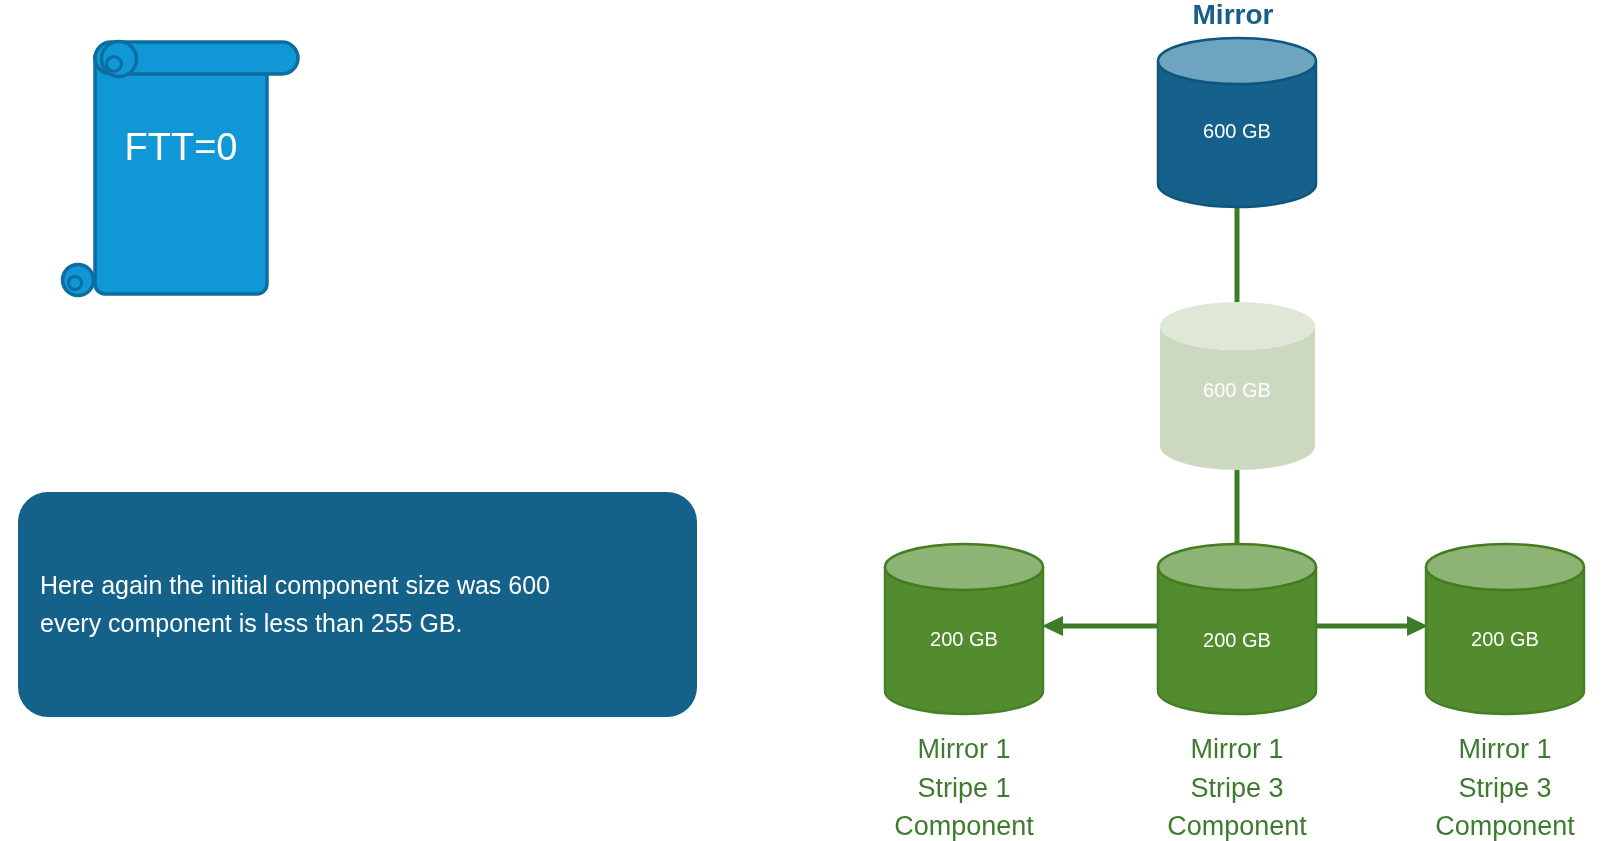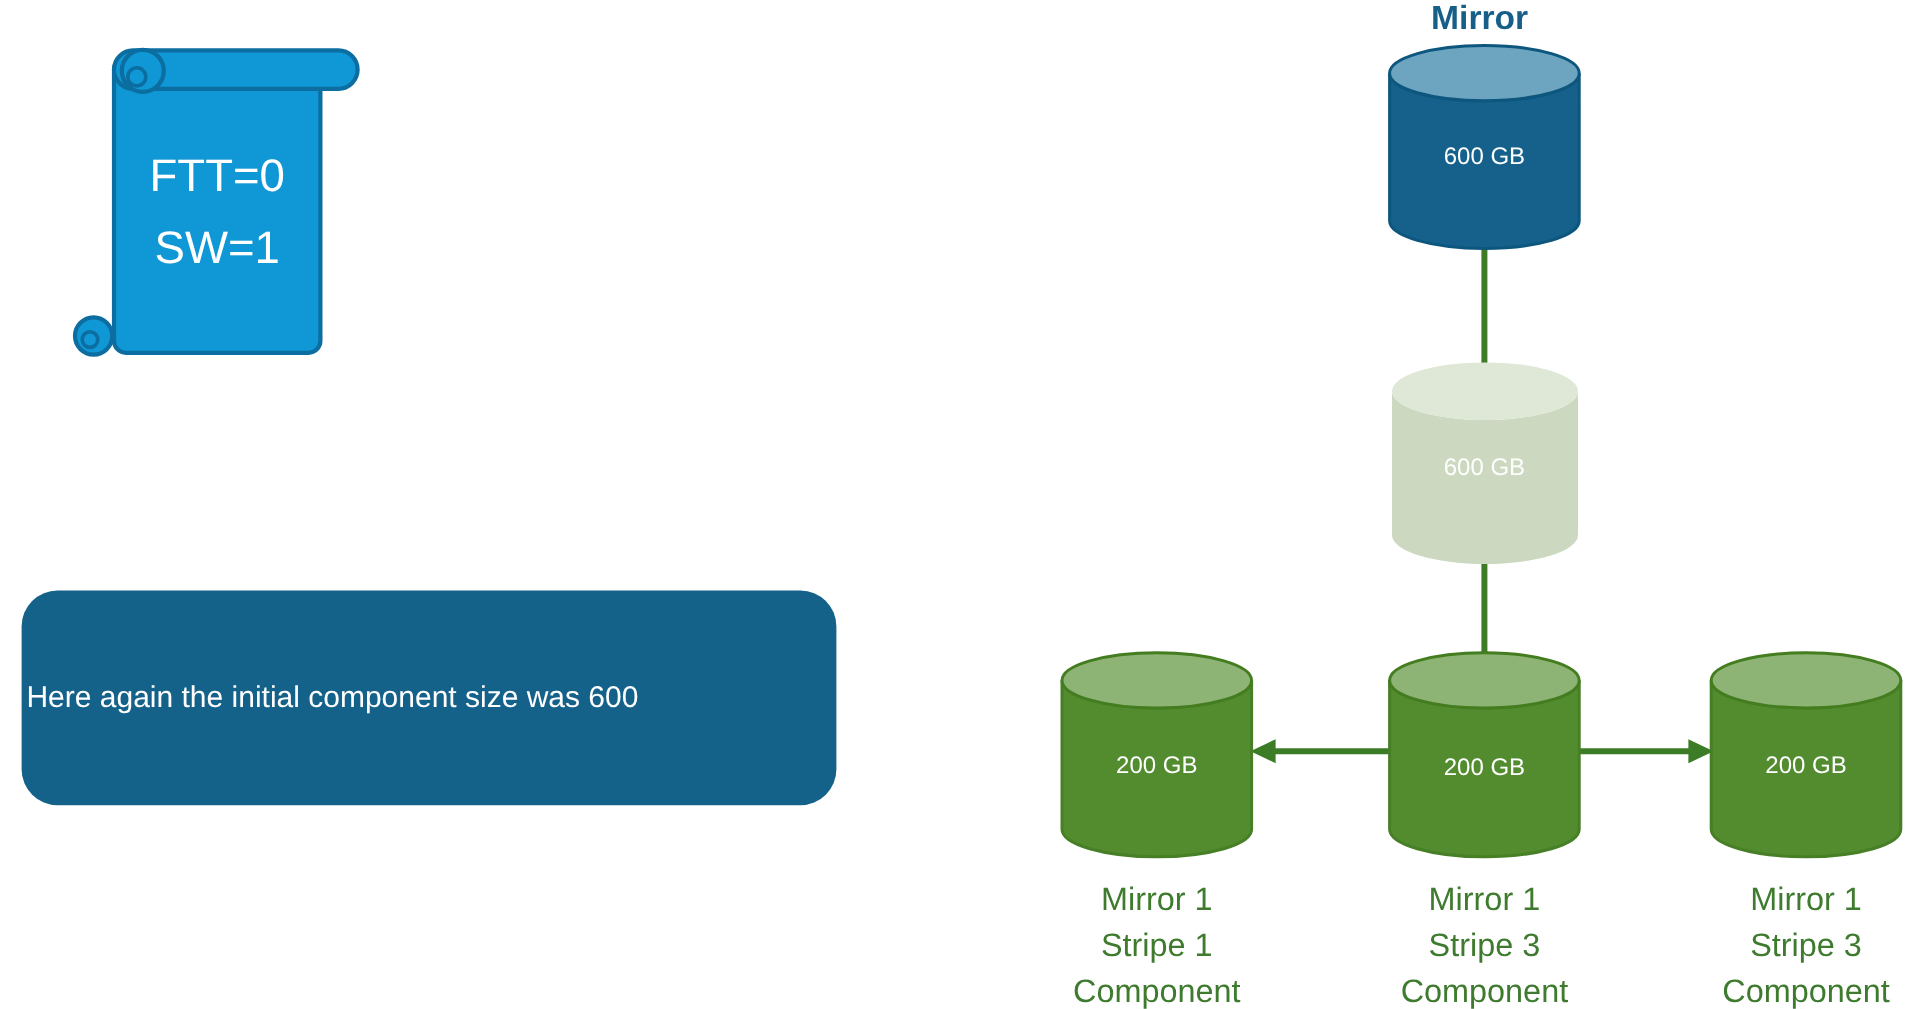--- a/index.html
+++ b/index.html
@@ -3,25 +3,25 @@
 <meta charset="utf-8">
 <style>
   html,body{margin:0;padding:0;background:#ffffff;}
   body{width:1601px;height:841px;overflow:hidden;font-family:"Liberation Sans",sans-serif;}
   .canvas{position:relative;width:1601px;height:841px;background:#ffffff;}
   .abs{position:absolute;}
 
   
   .scroll-svg{left:58px;top:28px;}
   .scroll-text{left:181px;top:117px;transform:translateX(-50%);color:#ffffff;
-    font-size:38px;line-height:60px;text-align:center;white-space:nowrap;}
+    font-size:38px;line-height:60px;text-align:left;white-space:nowrap;}
 
   
-  .callout{left:18px;top:492px;width:679px;height:179px;background:#14618a;
-    border-radius:30px;display:flex;align-items:center;box-sizing:border-box;padding-left:4px;}
+  .callout{left:18px;top:492px;width:679px;height:225px;background:#14618a;
+    border-radius:30px;display:flex;align-items:center;box-sizing:border-box;padding-left:22px;}
   .callout-text{color:#ffffff;font-size:25px;line-height:37.5px;white-space:nowrap;}
 
   
   .diagram-svg{left:850px;top:0;}
 
   
   .obj-label{left:1233px;top:0;transform:translateX(-50%);color:#155f88;
     font-size:28px;font-weight:600;line-height:30px;white-space:nowrap;}
   .size-label{color:#ffffff;font-size:20px;white-space:nowrap;transform:translate(-50%,-50%);}
   .size-obj{left:1237px;top:131px;}
@@ -48,26 +48,26 @@
     <circle cx="17" cy="255" r="6.5" fill="none" stroke="#0c6da0" stroke-width="3"></circle>
 
     <rect x="37" y="14" width="203" height="32" rx="16" fill="#1097d5" stroke="#0c6da0" stroke-width="3.5"></rect>
 
     <circle cx="61" cy="31" r="17.5" fill="#1097d5" stroke="#0c6da0" stroke-width="3.5"></circle>
     <circle cx="56" cy="36" r="7.5" fill="none" stroke="#0c6da0" stroke-width="3"></circle>
   </svg>
 
   <div class="abs scroll-text">
     <div>FTT=0</div>
-    <div>SW=1</div>
   </div>
 
   <div class="abs callout">
     <div class="callout-text">
       <div>Here again the initial component size was 600</div>
+      <div>every component is less than 255 GB.</div>
     </div>
   </div>
 
   <svg class="abs diagram-svg" width="751" height="841" viewBox="850 0 751 841">
 
     <g stroke="#3c7c26" stroke-width="5">
       <line x1="1237" y1="202" x2="1237" y2="312"></line>
       <line x1="1237" y1="465" x2="1237" y2="558"></line>
       <line x1="1237" y1="626" x2="1058" y2="626"></line>
       <line x1="1237" y1="626" x2="1412" y2="626"></line>

